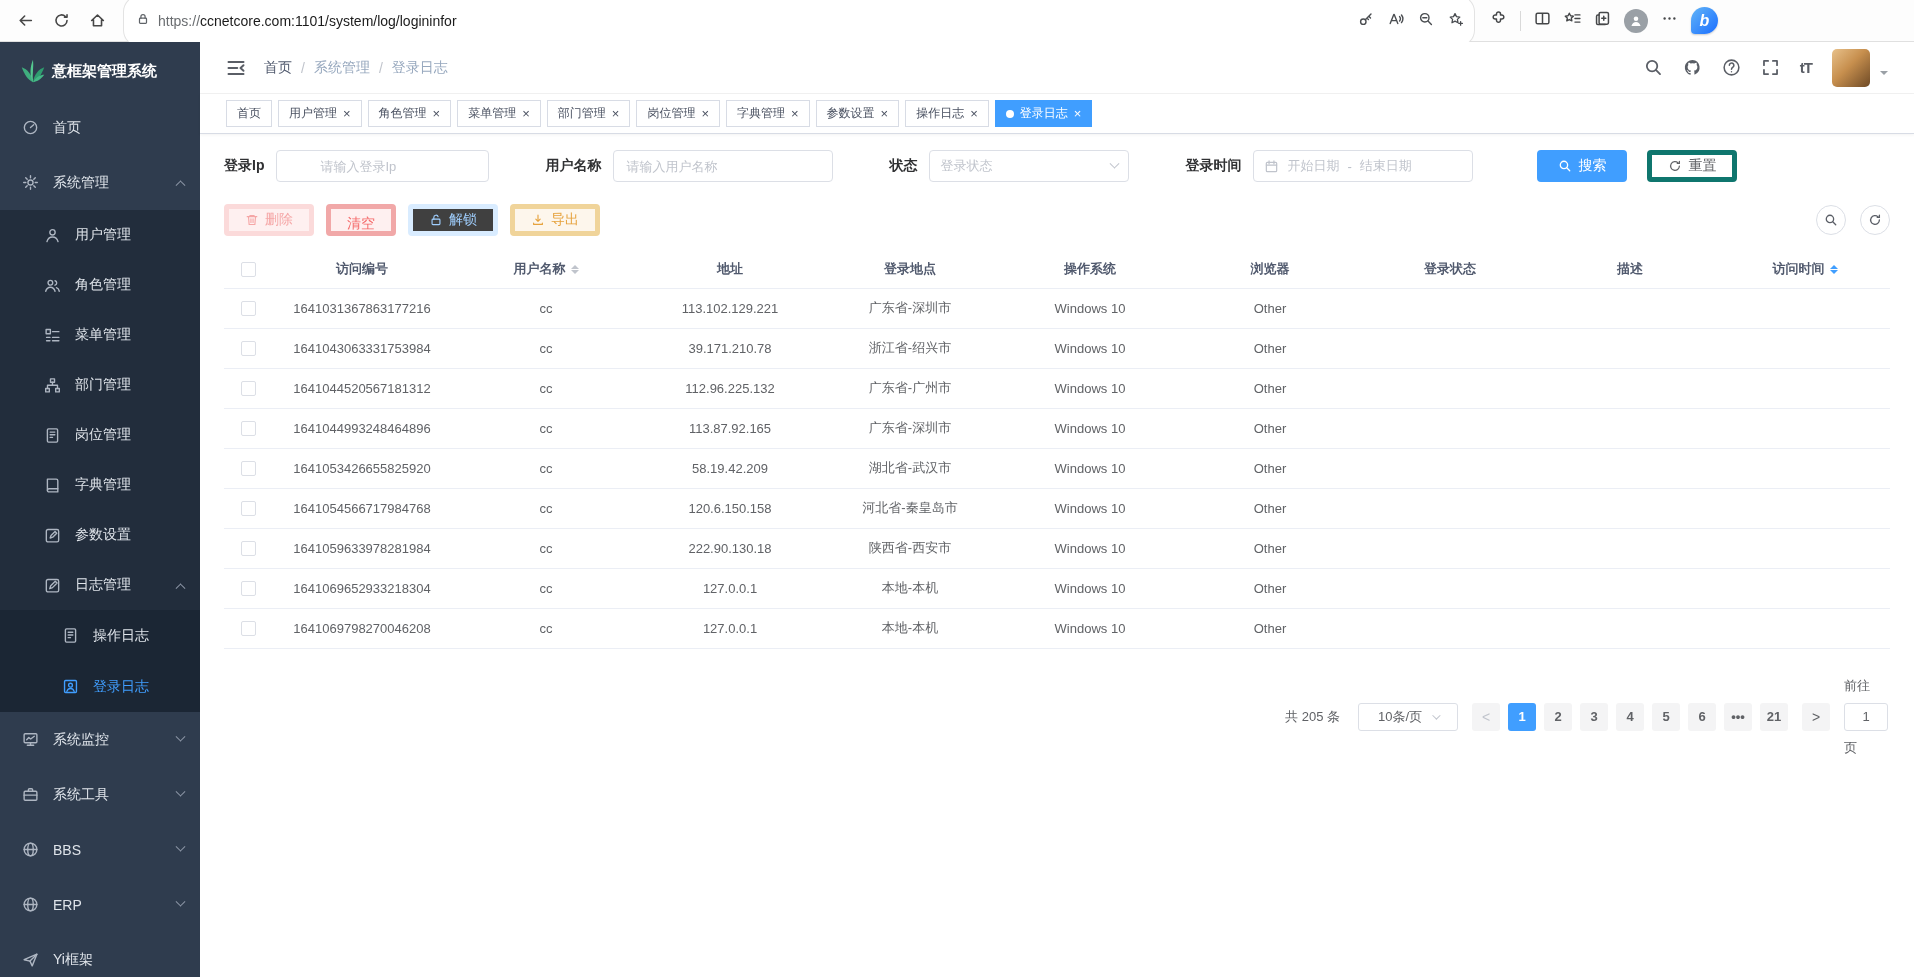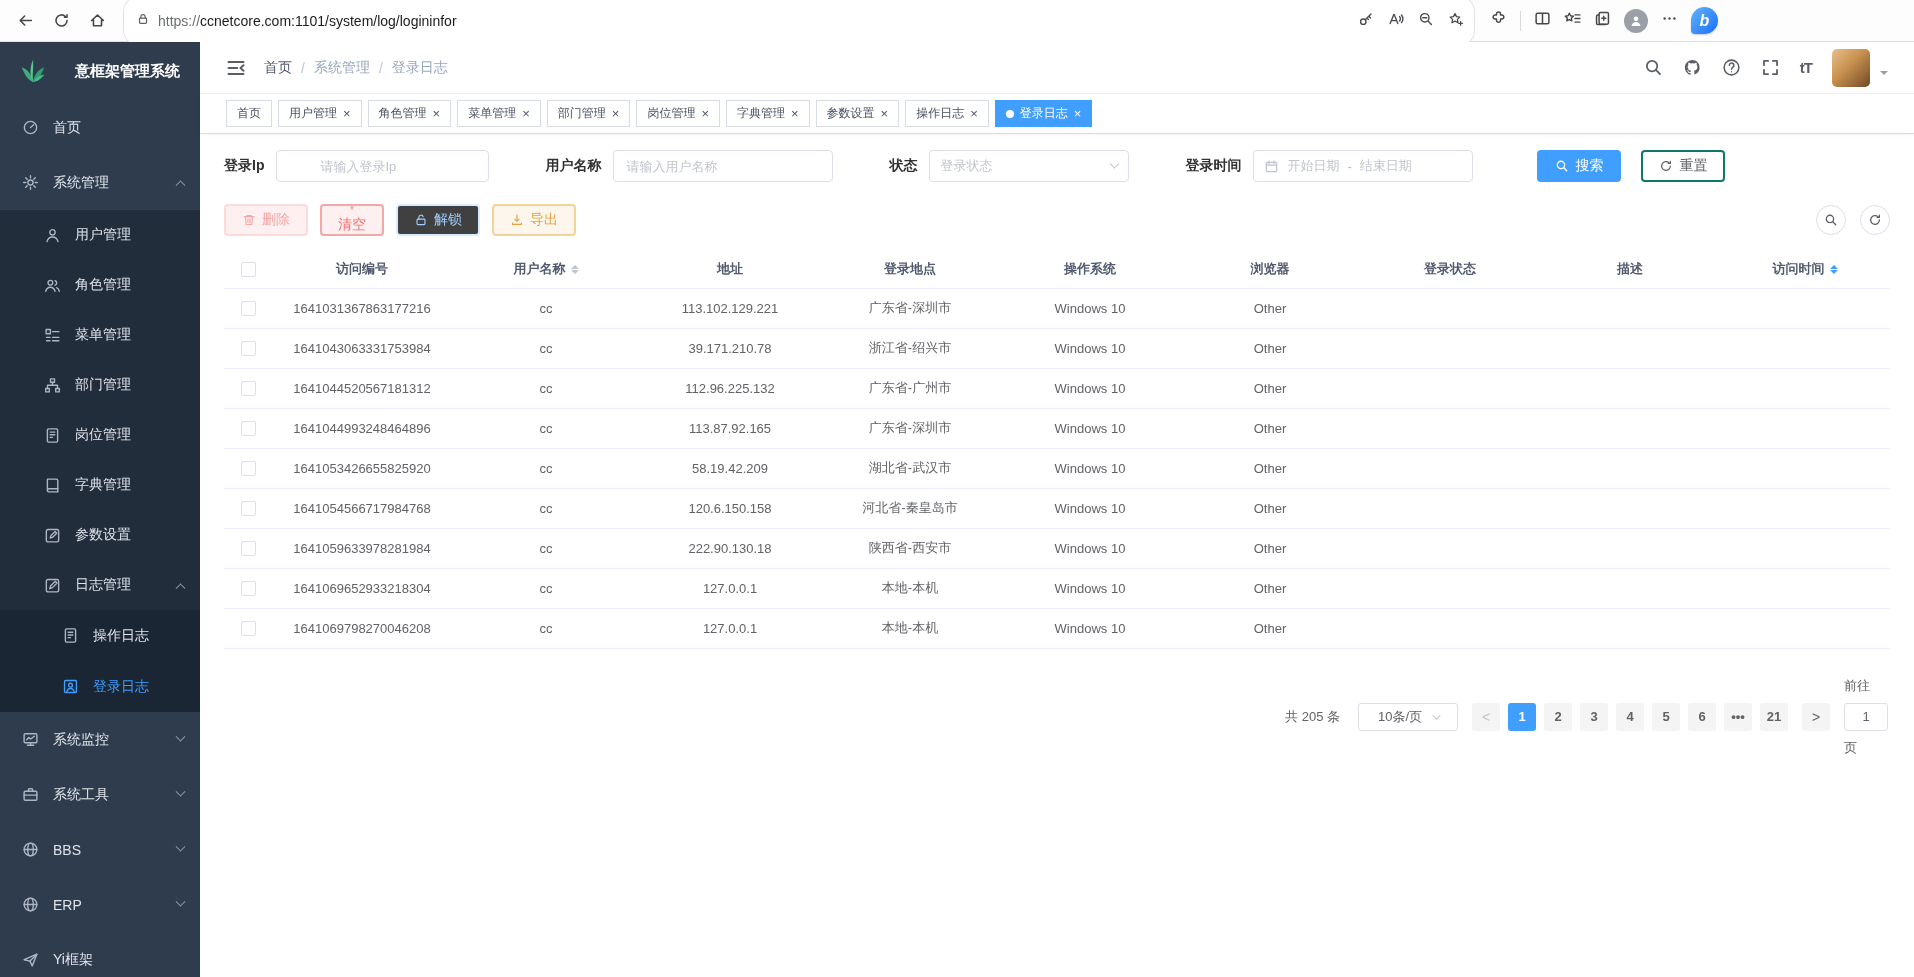--- a/index.html
+++ b/index.html
@@ -27,21 +27,21 @@
     align-items:center; justify-content:center; color:#fff; }
   .profile-ic svg { width:14px; height:14px; }
   .bing-ic { width:27px; height:27px; border-radius:50% 50% 50% 4px;
     background:linear-gradient(135deg,#62b5f7,#1a6dff); color:#fff; font-weight:bold;
     font-style:italic; display:flex; align-items:center; justify-content:center; font-size:16px;
     box-shadow:0 1px 2px rgba(0,0,0,.2); }
 
   
   .app { display:flex; height:935px; }
   .sidebar { width:200px; background:#2f3c4e; flex:0 0 auto; color:#dfe4ea; overflow:hidden; }
-  .logo-row { height:58px; display:flex; align-items:center; gap:27px; padding:0 14px 0 18px; }
+  .logo-row { height:58px; display:flex; align-items:center; gap:4px; padding:0 14px 0 18px; }
   .logo-row svg { width:30px; height:30px; }
   .logo-title { font-size:15px; font-weight:bold; color:#fff; white-space:nowrap; }
   .s-item { height:50px; display:flex; align-items:center; gap:14px; font-size:14px; cursor:pointer;
     padding:0 16px 0 22px; }
   .s-item.lvl0 { height:55px; }
   .s-item.lvl1 { background:#222d3c; padding-left:44px; }
   .s-item.lvl2 { background:#1b2634; padding-left:62px; height:51px; }
   .s-item .s-icon { display:flex; color:#aeb6c2; }
   .s-item .s-icon svg { width:17px; height:17px; }
   .s-item.active { color:#409EFF; }
@@ -92,21 +92,21 @@
   .f-input::placeholder { color:#c0c4cc; }
   .gap { width:56px; flex:0 0 auto; }
   .sel { height:32px; width:200px; border:1px solid #dcdfe6; border-radius:4px; background:#fff;
     display:flex; align-items:center; padding:0 10px; color:#c0c4cc; font-size:13px; cursor:pointer; }
   .sel .chev2 { margin-left:auto; width:7px; height:7px; border-right:1.4px solid #c0c4cc;
     border-bottom:1.4px solid #c0c4cc; transform:rotate(45deg) translate(-2px,-2px); }
   .daterange { height:32px; width:220px; border:1px solid #dcdfe6; border-radius:4px; background:#fff;
     display:flex; align-items:center; gap:8px; padding:0 10px; font-size:13px; color:#c0c4cc; cursor:pointer; }
   .daterange svg { width:15px; height:15px; color:#c0c4cc; flex:0 0 auto; }
   .daterange .dsep { color:#b8bdc6; }
-  .btn { height:32px; border-radius:4px; border:2px solid #0f766e; background:#fff; color:#606266;
+  .btn { height:32px; border-radius:4px; border:5px solid #0f766e; background:#fff; color:#606266;
     font-size:14px; display:inline-flex; align-items:center; gap:6px; padding:0 16px; cursor:pointer;
     font-family:"Liberation Sans",sans-serif; }
   .btn svg { width:14px; height:14px; }
   .btn.primary { background:#409EFF; border-color:#409EFF; color:#fff; }
 
   .toolbar { margin-top:22px; display:flex; align-items:center; gap:12px; }
   .btn.plain-danger-dis { background:#fef0f0; border-color:#fbdada; color:#f5a6a6; }
   .btn.plain-danger     { background:#fef0f0; border-color:#f1a8a8; color:#f56c6c;flex-direction:column; }
   .btn.plain-blue-dis   { background:#404040; border-color:#d9ecff; color:#a0cfff; }
   .btn.plain-warn       { background:#fdf6ec; border-color:#f0d49a; color:#e6a23c; }

